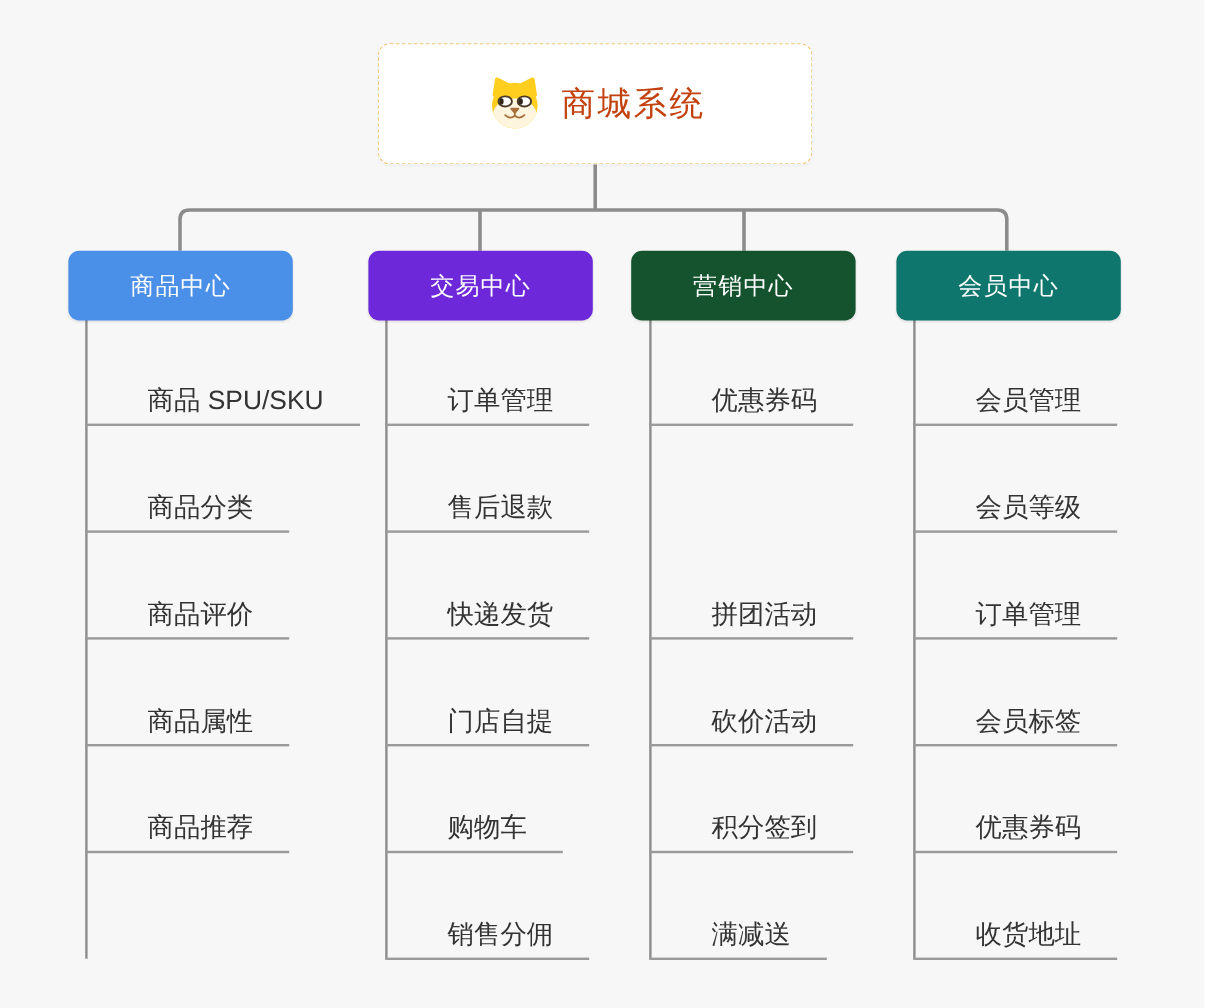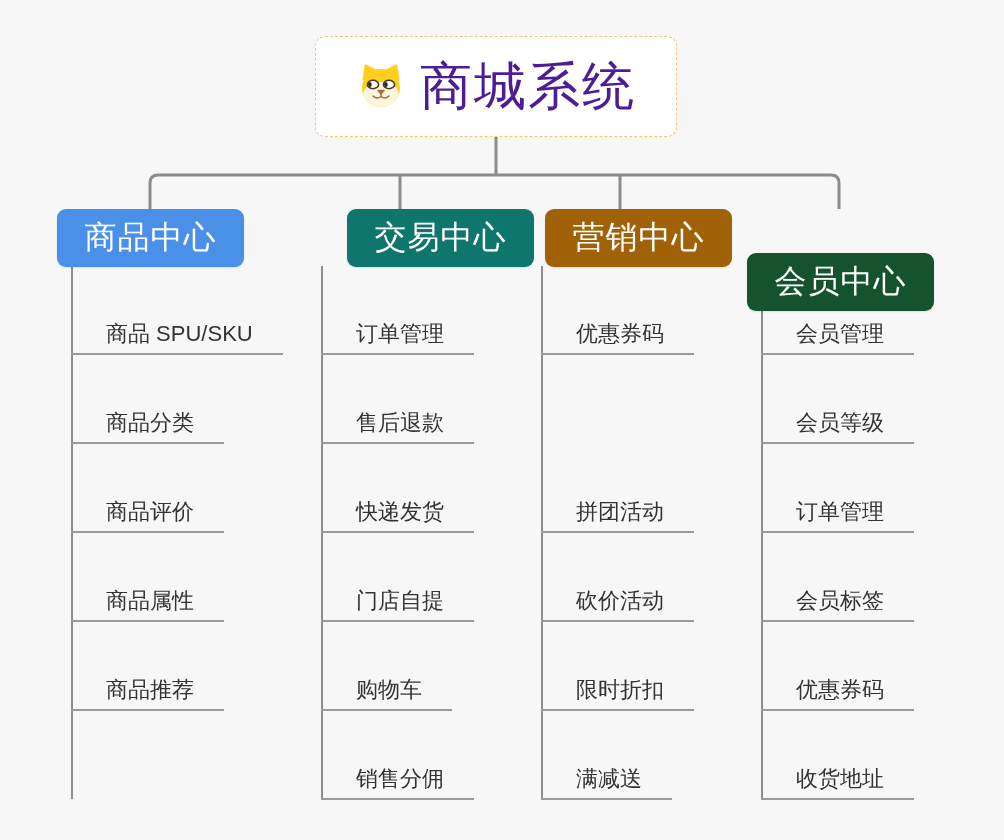--- a/index.html
+++ b/index.html
@@ -14,42 +14,42 @@
   .root-node{
     position:absolute;left:315px;top:36px;width:362px;height:101px;
     background:#ffffff;
     border:1px dashed #f4c87c;
     border-radius:10px;
     box-sizing:border-box;
     display:flex;align-items:center;justify-content:center;gap:14px;
     box-shadow:0 1px 3px rgba(0,0,0,0.04);
   }
   .root-title{
-    font-size:52px;
-    color:#4c1d95;
+    font-size:28px;
+    color:#c2410c;
     letter-spacing:2px;
     white-space:nowrap;
   }
   .dog{display:flex;align-items:center;}
   .branch{
     position:absolute;top:209px;width:187px;height:58px;
     border-radius:9px;
     color:#ffffff;
-    font-size:32px;
+    font-size:20px;
     letter-spacing:1px;
     display:flex;align-items:center;justify-content:center;
     box-shadow:0 1px 2px rgba(0,0,0,0.10);
     white-space:nowrap;
   }
   .leaf{
     position:absolute;
     font-size:22px;
     line-height:28px;
     color:#333333;
-    padding:0 30px 5px 35px;
+    padding:0 30px 5px 52px;
     border-bottom:2px solid #9a9a9a;
     white-space:nowrap;
   }
 </style>
 </head>
 <body>
 
 <div class="canvas">
 
   <svg class="connectors" viewBox="0 0 1004 840">
@@ -87,41 +87,41 @@
         <ellipse cx="29.9" cy="21.5" rx="1.8" ry="2.6" fill="#2f2619"></ellipse>
         <path d="M22,27.5 L28,27.5 L25,31 Z" fill="#a8703c" stroke="#a8703c" stroke-width="1.5" stroke-linejoin="round"></path>
         <path d="M25,31 V33.5" stroke="#a8703c" stroke-width="1.4" stroke-linecap="round" fill="none"></path>
         <path d="M17,33 Q21,36.8 25,33.5 Q29,36.8 33,33" stroke="#a8703c" stroke-width="1.5" stroke-linecap="round" fill="none"></path>
       </svg>
     </span>
     <span class="root-title">商城系统</span>
   </div>
 
   <div class="branch" style="left: 57px; background: rgb(74, 143, 232);">商品中心</div>
-  <div class="branch" style="left: 307px; background: #0f766e; margin-left: 40px;">交易中心</div>
-  <div class="branch" style="left: 545px; background: #a16207;">营销中心</div>
-  <div class="branch" style="left: 747px; background: #14532d; margin-top: 44px;">会员中心</div>
+  <div class="branch" style="left: 307px; background: #6d28d9;">交易中心</div>
+  <div class="branch" style="left: 526px; background: #14532d;">营销中心</div>
+  <div class="branch" style="left: 747px; background: #0f766e;">会员中心</div>
 
   <div class="leaf" style="left:71px;top:320px">商品 SPU/SKU</div>
   <div class="leaf" style="left:71px;top:409px">商品分类</div>
   <div class="leaf" style="left:71px;top:498px">商品评价</div>
   <div class="leaf" style="left:71px;top:587px">商品属性</div>
   <div class="leaf" style="left:71px;top:676px">商品推荐</div>
 
   <div class="leaf" style="left:321px;top:320px">订单管理</div>
   <div class="leaf" style="left:321px;top:409px">售后退款</div>
   <div class="leaf" style="left:321px;top:498px">快递发货</div>
   <div class="leaf" style="left:321px;top:587px">门店自提</div>
   <div class="leaf" style="left:321px;top:676px">购物车</div>
   <div class="leaf" style="left:321px;top:765px">销售分佣</div>
 
   <div class="leaf" style="left:541px;top:320px">优惠券码</div>
   <div class="leaf" style="left:541px;top:498px">拼团活动</div>
   <div class="leaf" style="left:541px;top:587px">砍价活动</div>
-  <div class="leaf" style="left:541px;top:676px">限时折扣</div>
+  <div class="leaf" style="left:541px;top:676px">积分签到</div>
   <div class="leaf" style="left:541px;top:765px">满减送</div>
 
   <div class="leaf" style="left:761px;top:320px">会员管理</div>
   <div class="leaf" style="left:761px;top:409px">会员等级</div>
   <div class="leaf" style="left:761px;top:498px">订单管理</div>
   <div class="leaf" style="left:761px;top:587px">会员标签</div>
   <div class="leaf" style="left:761px;top:676px">优惠券码</div>
   <div class="leaf" style="left:761px;top:765px">收货地址</div>
 
 </div>

